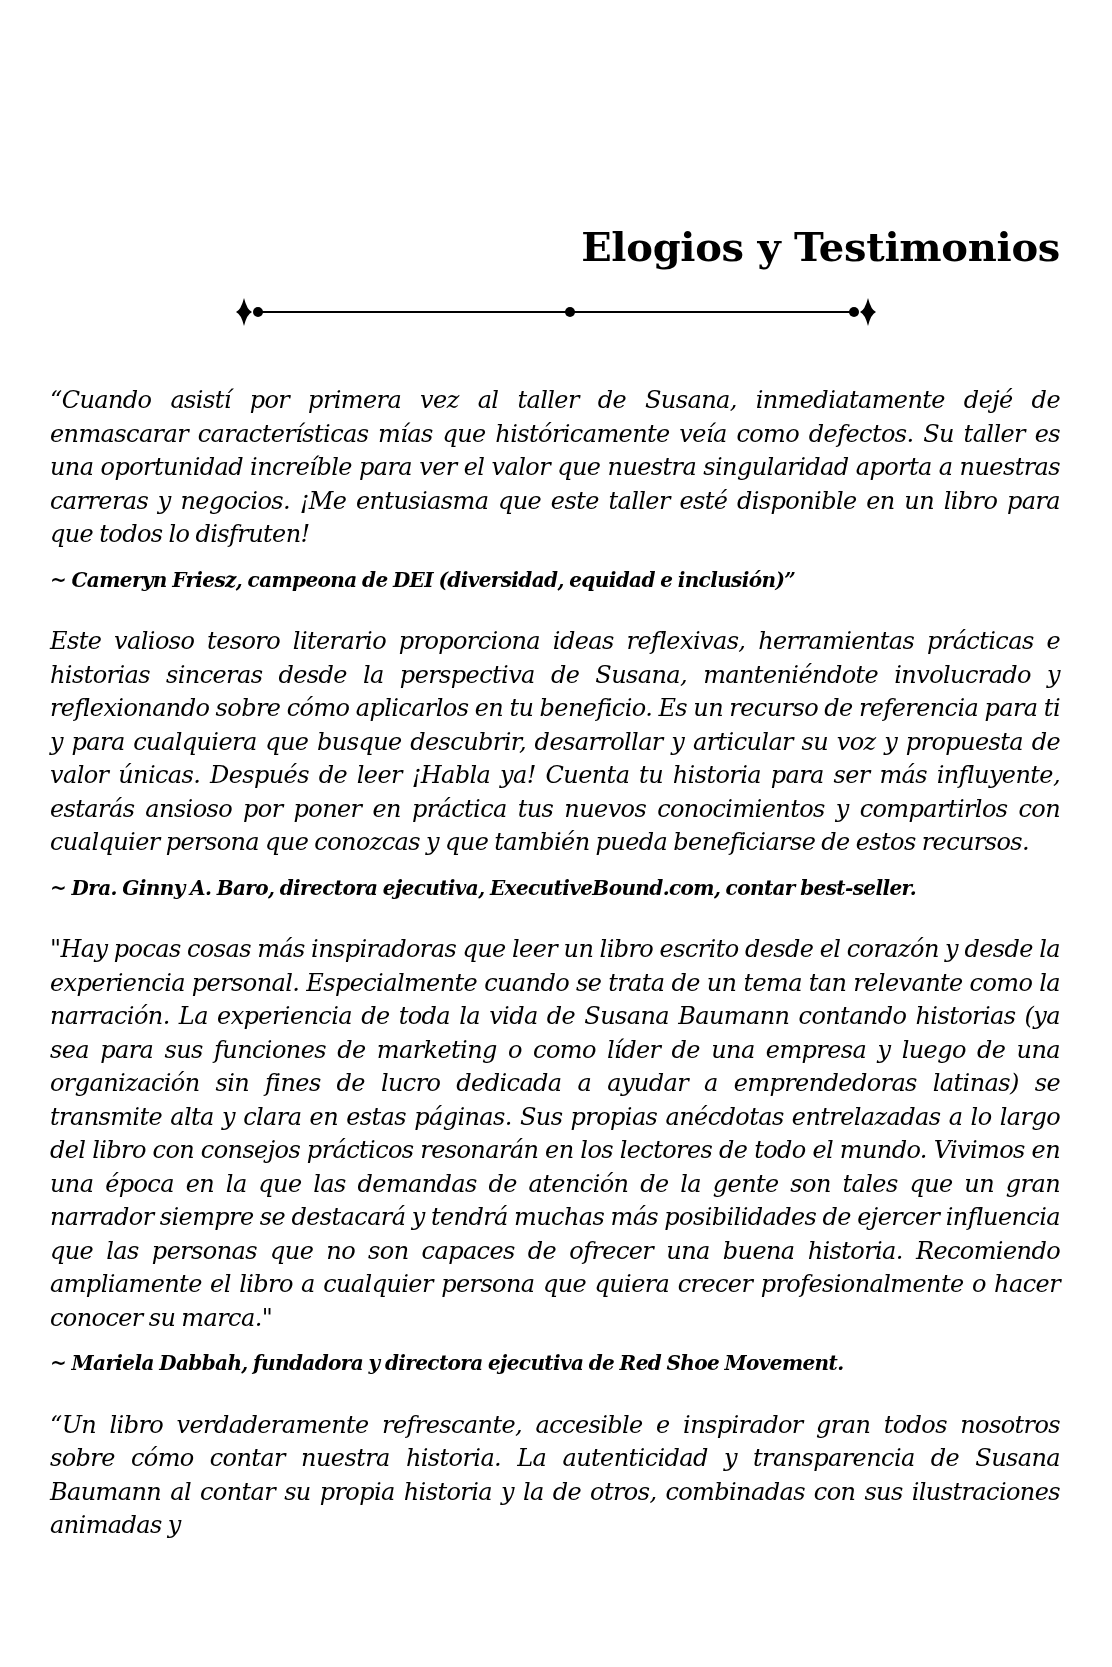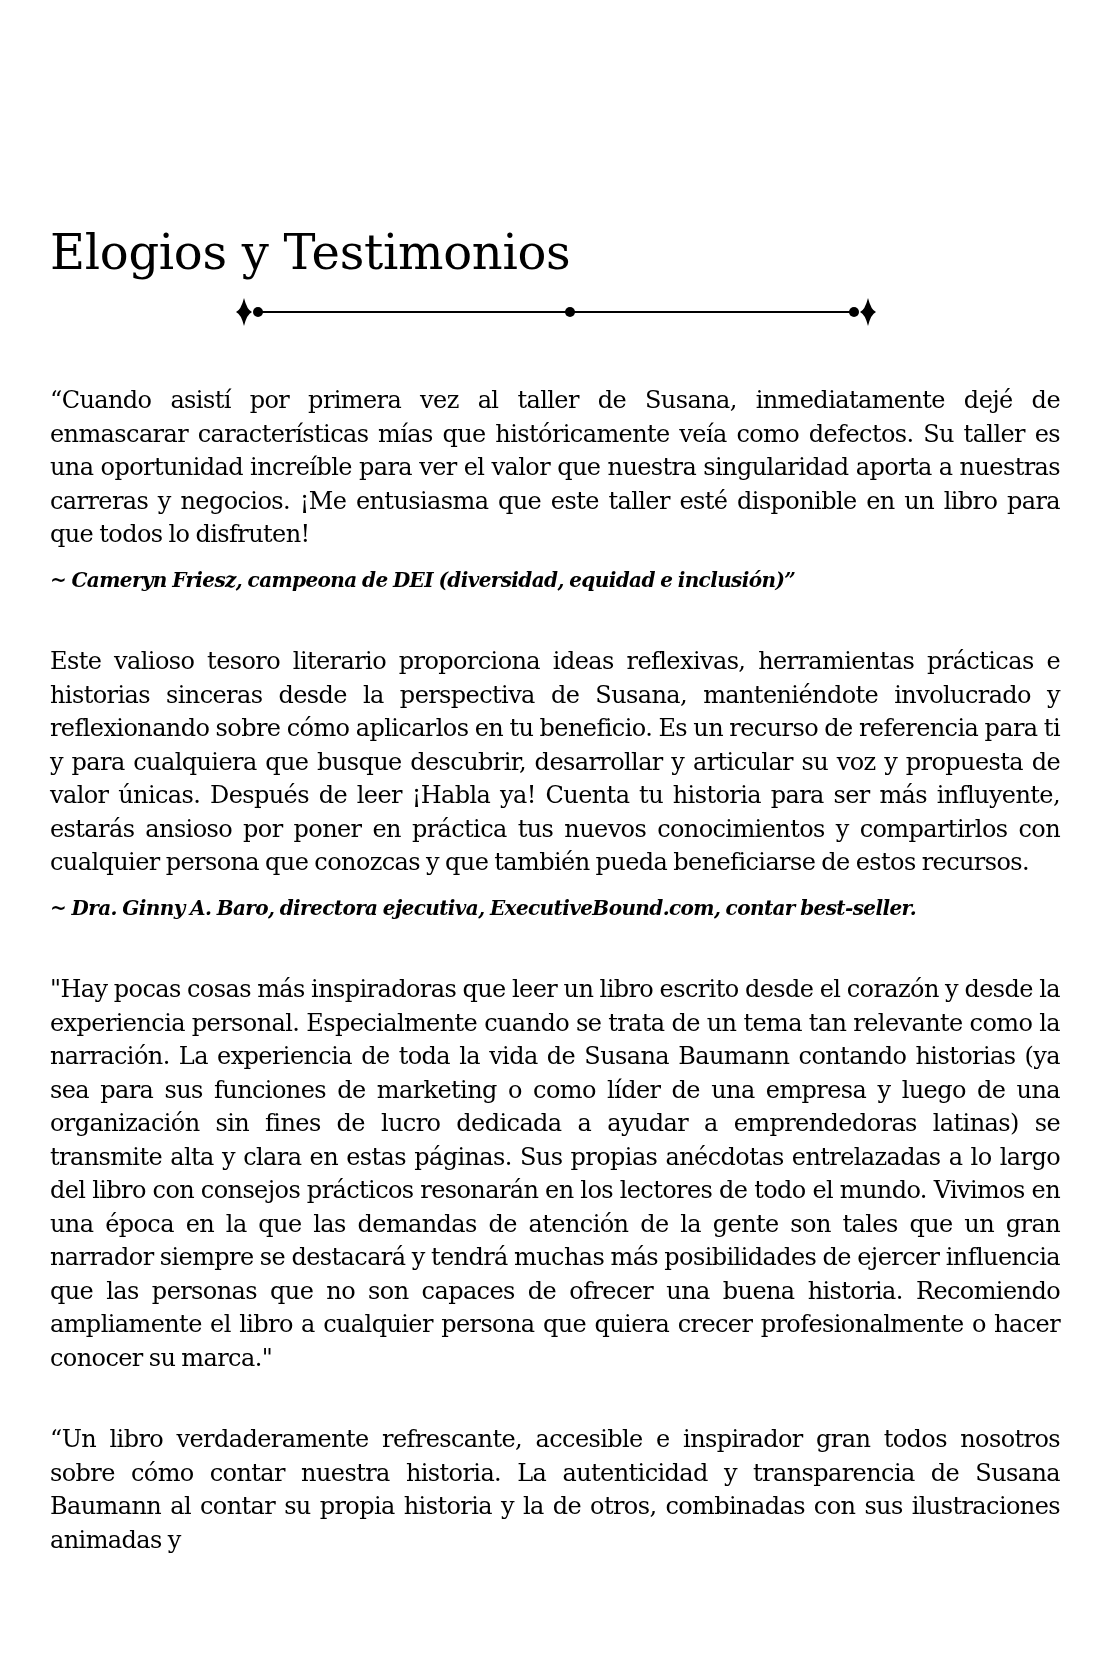--- a/index.html
+++ b/index.html
@@ -19,41 +19,42 @@
       position: absolute;
       left: 50px;
       top: 0;
       width: 1010px;
     }
     .title {
       position: absolute;
       left: 0;
       top: 196px;
       width: 1010px;
-      text-align: left;
-      font-weight: normal;
-      font-size: 48px;
+      text-align: right;
+      font-weight: bold;
+      font-size: 40px;
       line-height: 48px;
       font-family: "DejaVu Serif", "Liberation Serif", serif;
       letter-spacing: -0.3px;
     }
     .ornament {
       position: absolute;
       left: 186px;
       top: 298px;
       width: 640px;
       height: 36px;
     }
     .body-text {
       position: absolute;
       left: 0;
       top: 384px;
       width: 1010px;
     }
     .quote {
+      font-style: italic;
       font-size: 24px;
       line-height: 33.5px;
       text-align: justify;
       margin: 0;
       font-family: "DejaVu Serif", "Liberation Serif", serif;
       letter-spacing: -0.6px;
       word-spacing: -1px;
     }
     .attribution {
       font-style: italic;
@@ -63,21 +64,21 @@
       text-align: justify;
       margin: 12px 0 0 0;
       font-family: "DejaVu Serif", "Liberation Serif", serif;
       letter-spacing: -0.6px;
       word-spacing: -1px;
     }
     .block {
       margin: 0;
     }
     .block + .block {
-      margin-top: 48px;
+      margin-top: 28px;
     }
   </style>
 </head>
 <body>
 
 <div class="page">
   <h1 class="title">Elogios y Testimonios</h1>
 
   <div class="ornament">
     <svg width="640" height="36" viewBox="0 0 640 36" xmlns="http://www.w3.org/2000/svg">
@@ -96,18 +97,19 @@
     <div class="block">
       <p class="quote">“Cuando asistí por primera vez al taller de Susana, inmediatamente dejé de enmascarar características mías que históricamente veía como defectos. Su taller es una oportunidad increíble para ver el valor que nuestra singularidad aporta a nuestras carreras y negocios. ¡Me entusiasma que este taller esté disponible en un libro para que todos lo disfruten!</p>
       <p class="attribution">~ Cameryn Friesz, campeona de DEI (diversidad, equidad e inclusión)”</p>
     </div>
     <div class="block">
       <p class="quote">Este valioso tesoro literario proporciona ideas reflexivas, herramientas prácticas e historias sinceras desde la perspectiva de Susana, manteniéndote involucrado y reflexionando sobre cómo aplicarlos en tu beneficio. Es un recurso de referencia para ti y para cualquiera que busque descubrir, desarrollar y articular su voz y propuesta de valor únicas. Después de leer ¡Habla ya! Cuenta tu historia para ser más influyente, estarás ansioso por poner en práctica tus nuevos conocimientos y compartirlos con cualquier persona que conozcas y que también pueda beneficiarse de estos recursos.</p>
       <p class="attribution">~ Dra. Ginny A. Baro, directora ejecutiva, ExecutiveBound.com, contar best-seller.</p>
     </div>
     <div class="block">
       <p class="quote">"Hay pocas cosas más inspiradoras que leer un libro escrito desde el corazón y desde la experiencia personal. Especialmente cuando se trata de un tema tan relevante como la narración. La experiencia de toda la vida de Susana Baumann contando historias (ya sea para sus funciones de marketing o como líder de una empresa y luego de una organización sin fines de lucro dedicada a ayudar a emprendedoras latinas) se transmite alta y clara en estas páginas. Sus propias anécdotas entrelazadas a lo largo del libro con consejos prácticos resonarán en los lectores de todo el mundo. Vivimos en una época en la que las demandas de atención de la gente son tales que un gran narrador siempre se destacará y tendrá muchas más posibilidades de ejercer influencia que las personas que no son capaces de ofrecer una buena historia. Recomiendo ampliamente el libro a cualquier persona que quiera crecer profesionalmente o hacer conocer su marca."</p>
+      <p class="attribution">~ Mariela Dabbah, fundadora y directora ejecutiva de Red Shoe Movement.</p>
     </div>
     <div class="block">
       <p class="quote">“Un libro verdaderamente refrescante, accesible e inspirador gran todos nosotros sobre cómo contar nuestra historia. La autenticidad y transparencia de Susana Baumann al contar su propia historia y la de otros, combinadas con sus ilustraciones animadas y</p>
     </div>
   </div>
 </div>
 
 </body></html>

